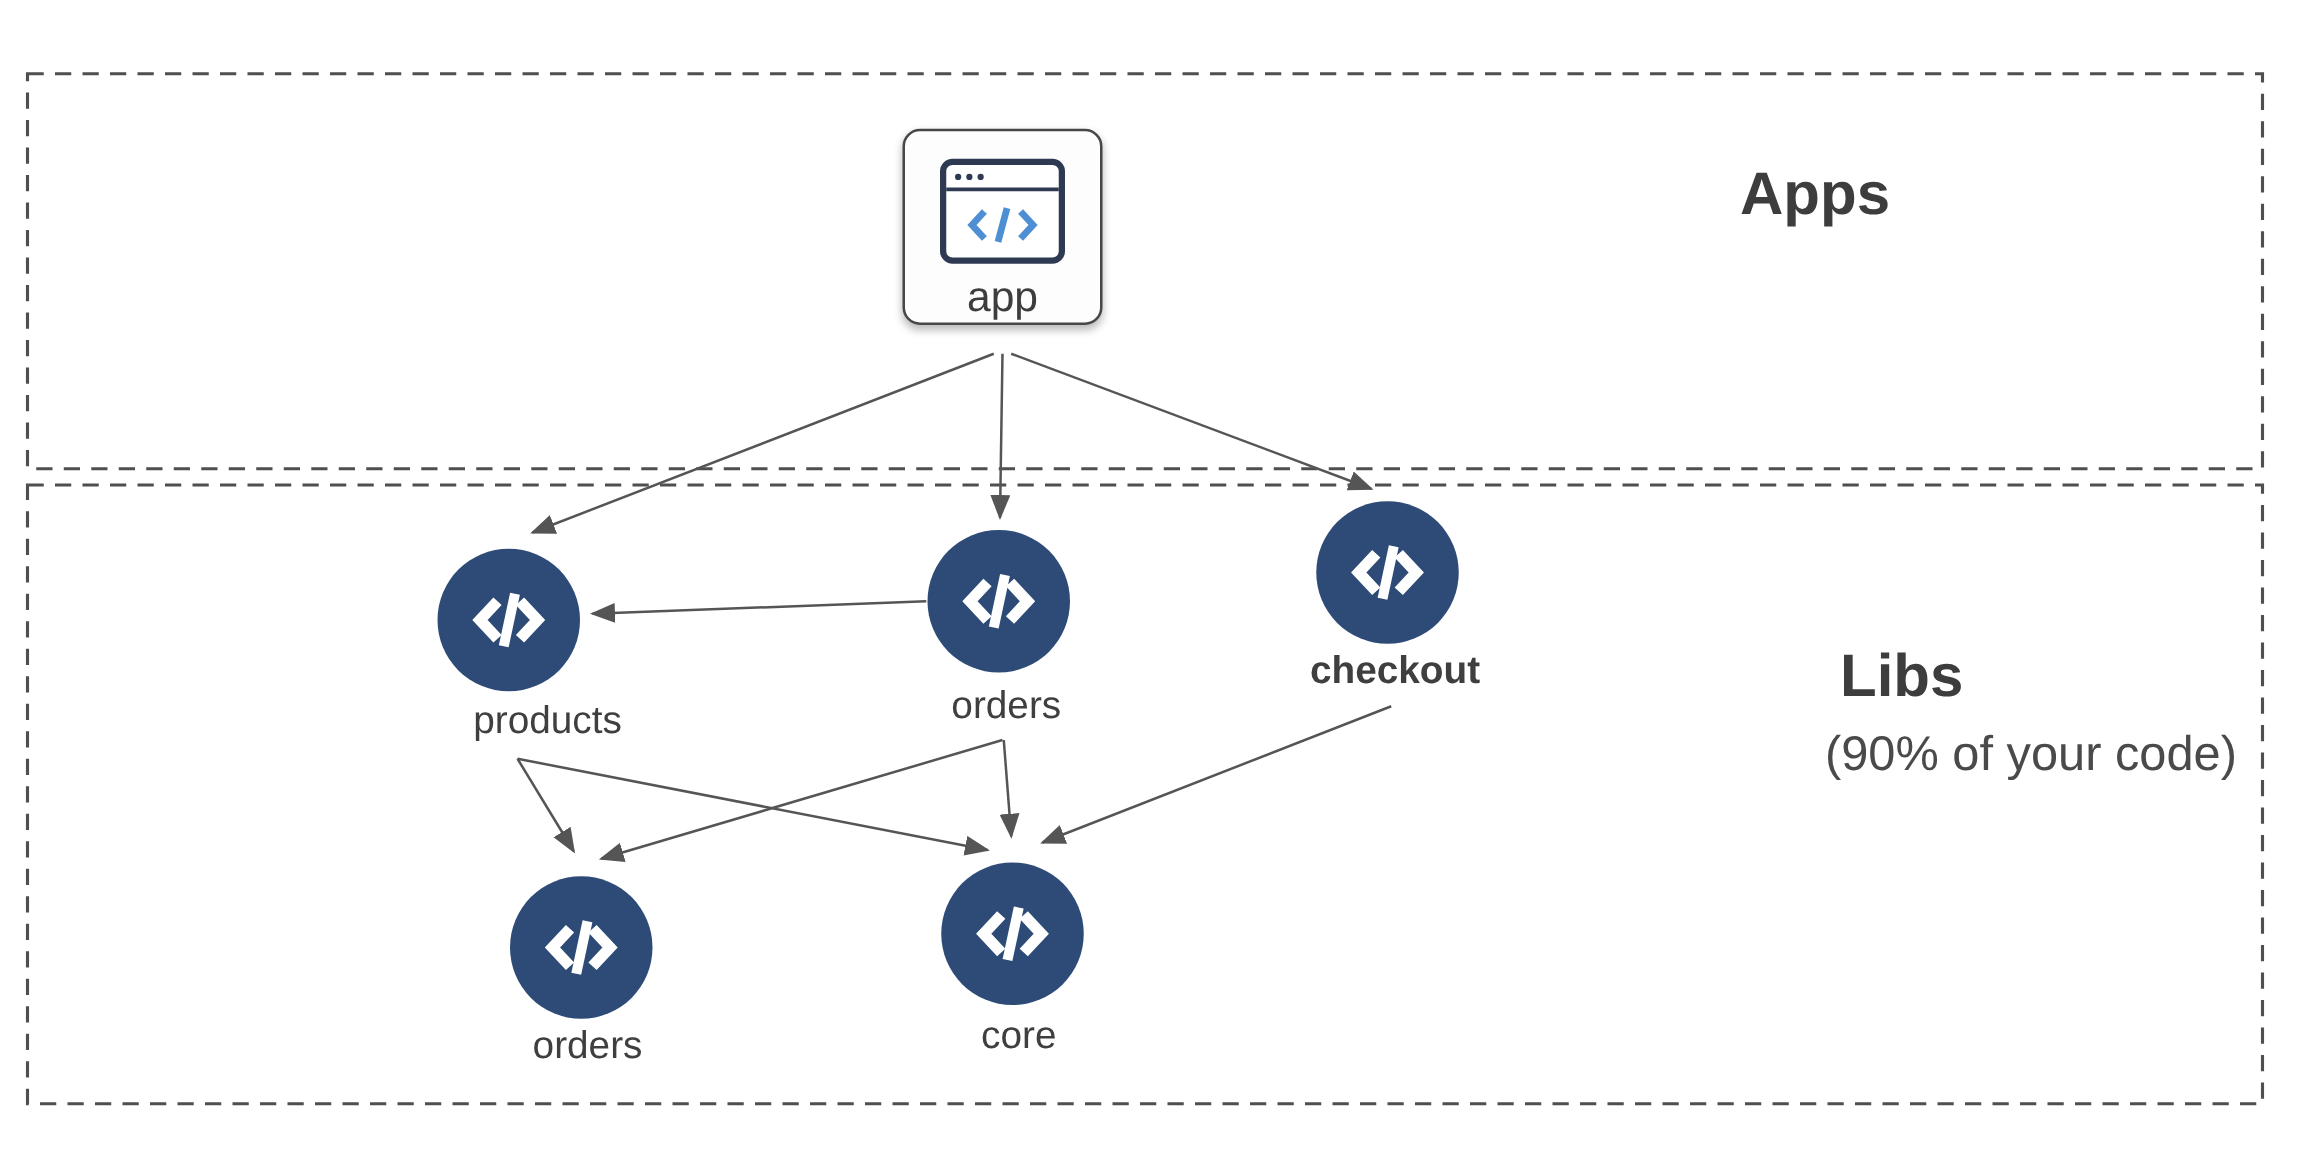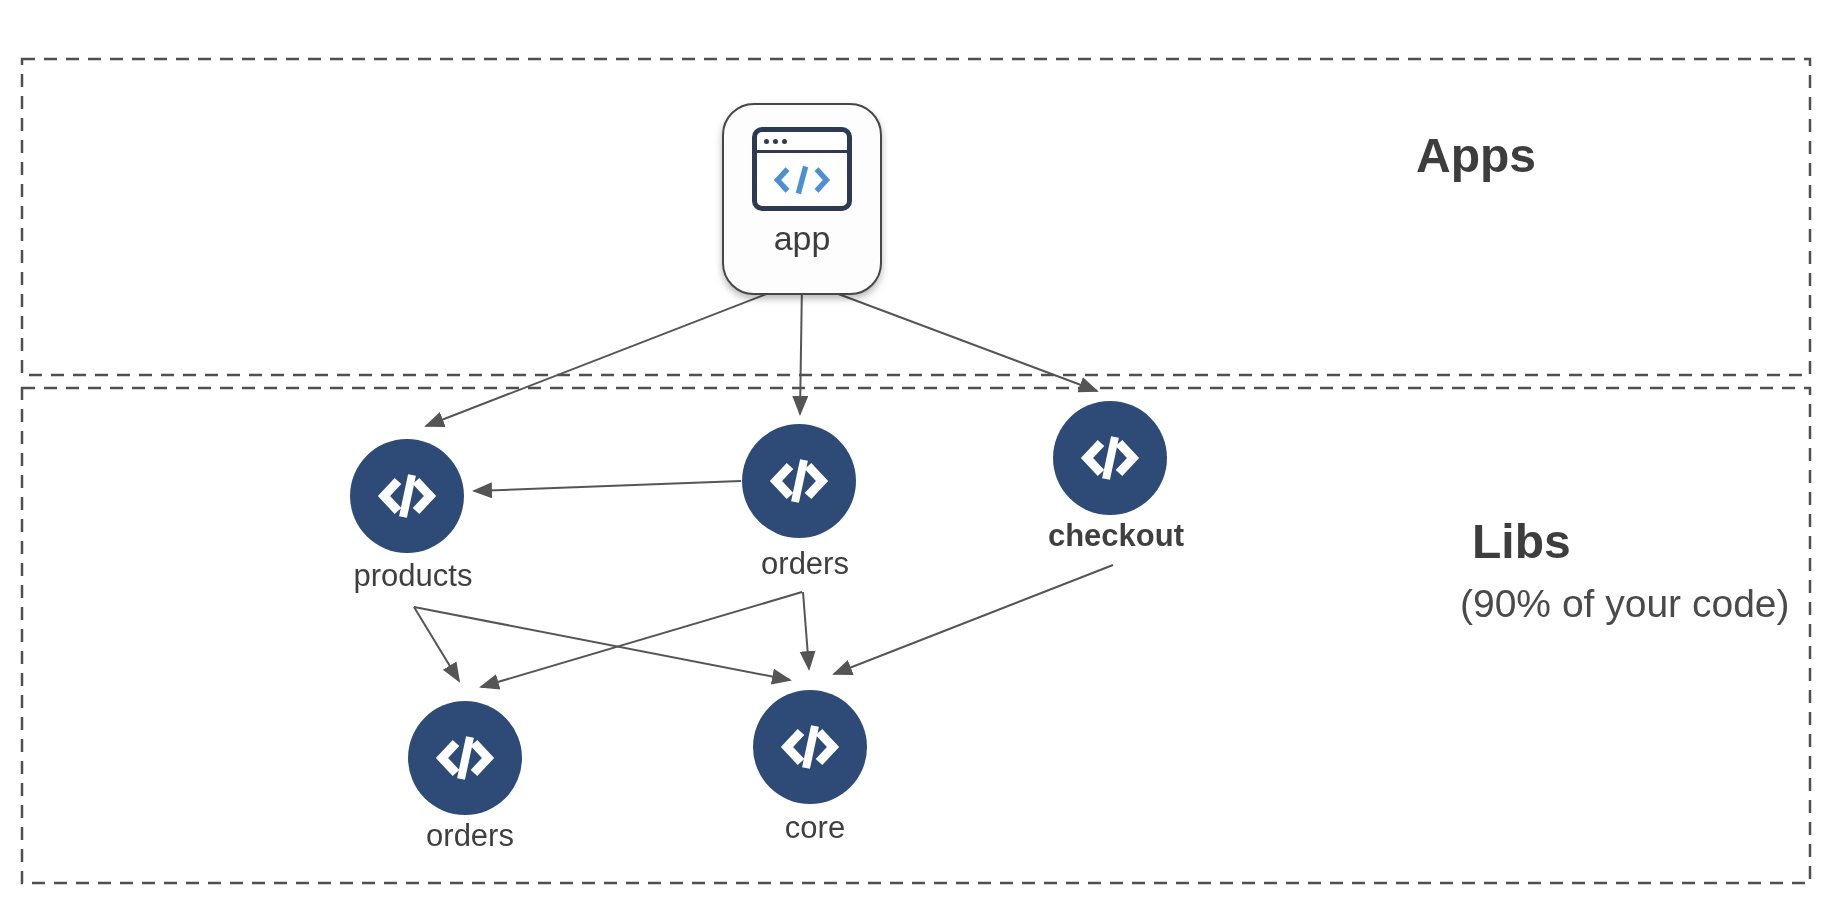--- a/index.html
+++ b/index.html
@@ -6,22 +6,22 @@
   .canvas {
     position:relative; width:1838px; height:920px; background:#ffffff;
     font-family:"Liberation Sans", sans-serif; overflow:hidden;
   }
   .edges-layer { position:absolute; left:0; top:0; width:1838px; height:920px; }
   .edge { stroke:#555555; stroke-width:2; fill:none; }
   .section-box { fill:none; stroke:#4f4f4f; stroke-width:2.5; stroke-dasharray:13 9; }
 
   
   .app-node {
-    position:absolute; left:722px; top:103px; width:160px; height:192px;
-    background:#fdfdfd; border:2px solid #474747; border-radius:32px;
+    position:absolute; left:722px; top:103px; width:160px; height:157px;
+    background:#fdfdfd; border:2px solid #474747; border-radius:14px;
     box-shadow:0 4px 7px rgba(0,0,0,0.28);
     display:flex; flex-direction:column; align-items:center; box-sizing:border-box;
   }
   .browser-icon {
     margin-top:22px; width:100px; height:84px; box-sizing:border-box;
     border:5px solid #2e3a52; border-radius:10px; background:#fff;
     display:flex; flex-direction:column;
   }
   .browser-topbar {
     height:18px; border-bottom:3px solid #2e3a52;
@@ -95,21 +95,21 @@
     <div class="app-label">app</div>
   </div>
 
   <div class="lib-node" style="left:350px; top:439px;">
     <svg width="64" height="64" viewBox="0 0 64 64" xmlns="http://www.w3.org/2000/svg">
       <polyline points="23,17 9,32 23,47" fill="none" stroke="#ffffff" stroke-width="9"></polyline>
       <line x1="37" y1="11" x2="28" y2="53" stroke="#ffffff" stroke-width="8"></line>
       <polyline points="41,17 55,32 41,47" fill="none" stroke="#ffffff" stroke-width="9"></polyline>
     </svg>
   </div>
-  <div class="node-label" style="left:413px; top:560px;">products</div>
+  <div class="node-label" style="left:438px; top:560px;">products</div>
 
   <div class="lib-node" style="left:742px; top:424px;">
     <svg width="64" height="64" viewBox="0 0 64 64" xmlns="http://www.w3.org/2000/svg">
       <polyline points="23,17 9,32 23,47" fill="none" stroke="#ffffff" stroke-width="9"></polyline>
       <line x1="37" y1="11" x2="28" y2="53" stroke="#ffffff" stroke-width="8"></line>
       <polyline points="41,17 55,32 41,47" fill="none" stroke="#ffffff" stroke-width="9"></polyline>
     </svg>
   </div>
   <div class="node-label" style="left:805px; top:548px;">orders</div>
 
@@ -133,18 +133,18 @@
 
   <div class="lib-node" style="left:753px; top:690px;">
     <svg width="64" height="64" viewBox="0 0 64 64" xmlns="http://www.w3.org/2000/svg">
       <polyline points="23,17 9,32 23,47" fill="none" stroke="#ffffff" stroke-width="9"></polyline>
       <line x1="37" y1="11" x2="28" y2="53" stroke="#ffffff" stroke-width="8"></line>
       <polyline points="41,17 55,32 41,47" fill="none" stroke="#ffffff" stroke-width="9"></polyline>
     </svg>
   </div>
   <div class="node-label" style="left:815px; top:812px;">core</div>
 
-  <div class="section-title" style="left:1392px; top:132px;margin-left:24px;">Apps</div>
+  <div class="section-title" style="left:1392px; top:132px;">Apps</div>
 
   <div class="section-title" style="left:1472px; top:518px;">Libs</div>
   <div class="section-subtitle" style="left:1460px; top:584px;">(90% of your code)</div>
 
 </div>
 
 </body></html>

